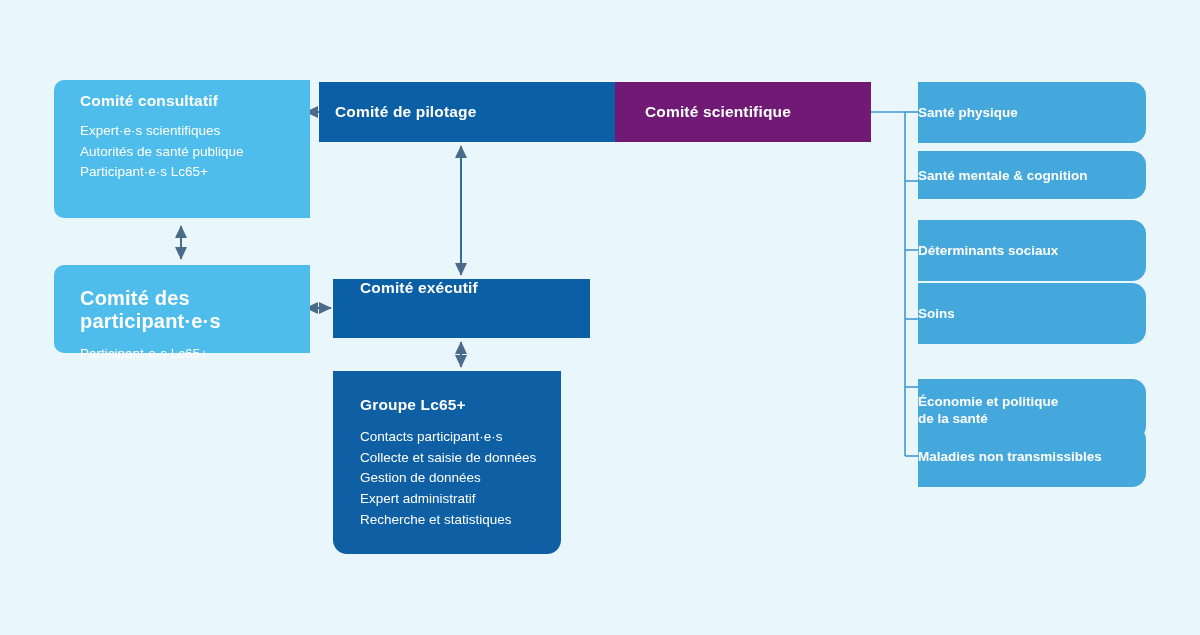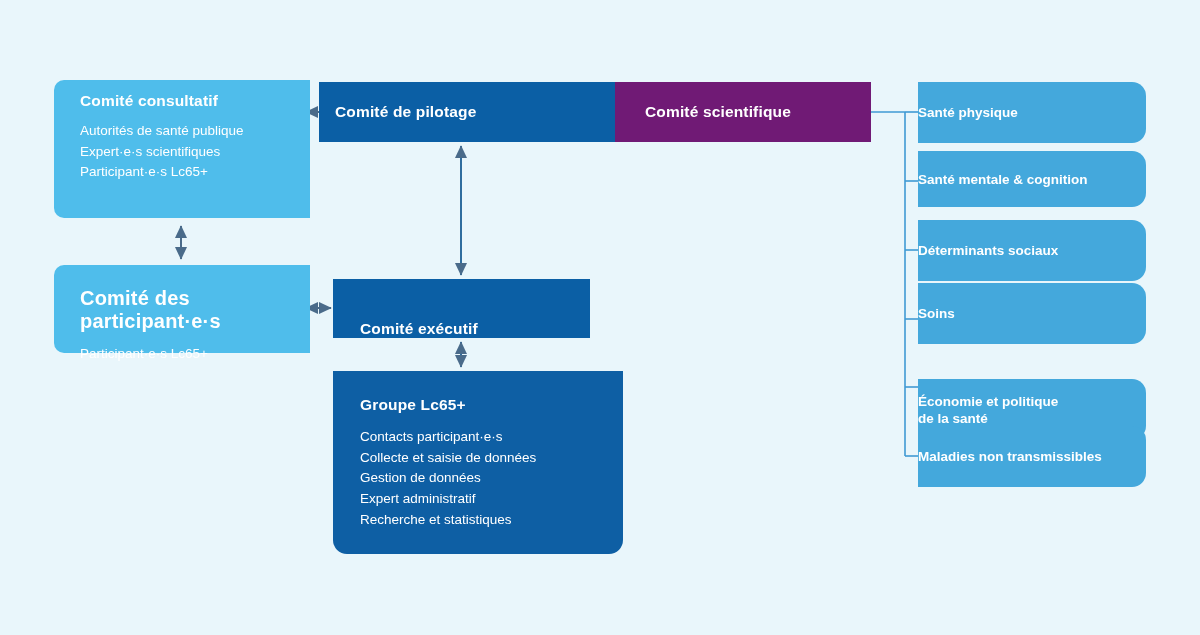--- a/index.html
+++ b/index.html
@@ -70,28 +70,28 @@
     background: #0b5fa5;
     display: flex; align-items: center;
     padding-left: 16px;
   }
   .box-pilotage .title { font-size: 15.5px; }
 
   .box-executif {
     left: 333px; top: 279px;
     width: 257px; height: 59px;
     background: #0b5fa5;
-    display: flex; align-items: flex-end;
+    display: flex; align-items: flex-start;
     padding-left: 27px;
   }
   .box-executif .title { font-size: 15.5px; }
 
   .box-groupe {
     left: 333px; top: 371px;
-    width: 290px; height: 183px;
+    width: 228px; height: 183px;
     background: #0e5fa4;
     border-radius: 0 0 14px 14px;
     padding: 25px 0 0 27px;
   }
   .box-groupe .title { font-size: 15.5px; }
   .box-groupe .sub-list {
     margin-top: 13px;
     font-size: 13.5px;
     line-height: 20.7px;
   }
@@ -176,22 +176,22 @@
       <path d="M905,250 L918,250"></path>
       <path d="M905,319 L918,319"></path>
       <path d="M905,387 L918,387"></path>
       <path d="M905,456 L918,456"></path>
     </g>
   </svg>
 
   <div class="box box-consultatif">
     <div class="title">Comité consultatif</div>
     <div class="sub-list">
+      <div class="sub">Expert·e·s scientifiques</div>
       <div class="sub">Autorités de santé publique</div>
-      <div class="sub">Expert·e·s scientifiques</div>
       <div class="sub">Participant·e·s Lc65+</div>
     </div>
   </div>
 
   <div class="box box-participants">
     <div class="title">Comité des participant·e·s</div>
     <div class="sub-list">
       <div class="sub">Participant·e·s Lc65+</div>
     </div>
   </div>
@@ -216,21 +216,21 @@
   </div>
 
   <div class="box box-scientifique">
     <div class="title">Comité scientifique</div>
   </div>
 
   <div class="theme-box" style="top:82px;height:61px;">
     <span>Santé physique</span>
   </div>
 
-  <div class="theme-box" style="top:151px;height:56px;">
+  <div class="theme-box" style="top:151px;height:48px;">
     <span>Santé mentale &amp; cognition</span>
   </div>
 
   <div class="theme-box" style="top:220px;height:61px;">
     <span>Déterminants sociaux</span>
   </div>
 
   <div class="theme-box" style="top:283px;height:61px;">
     <span>Soins</span>
   </div>

